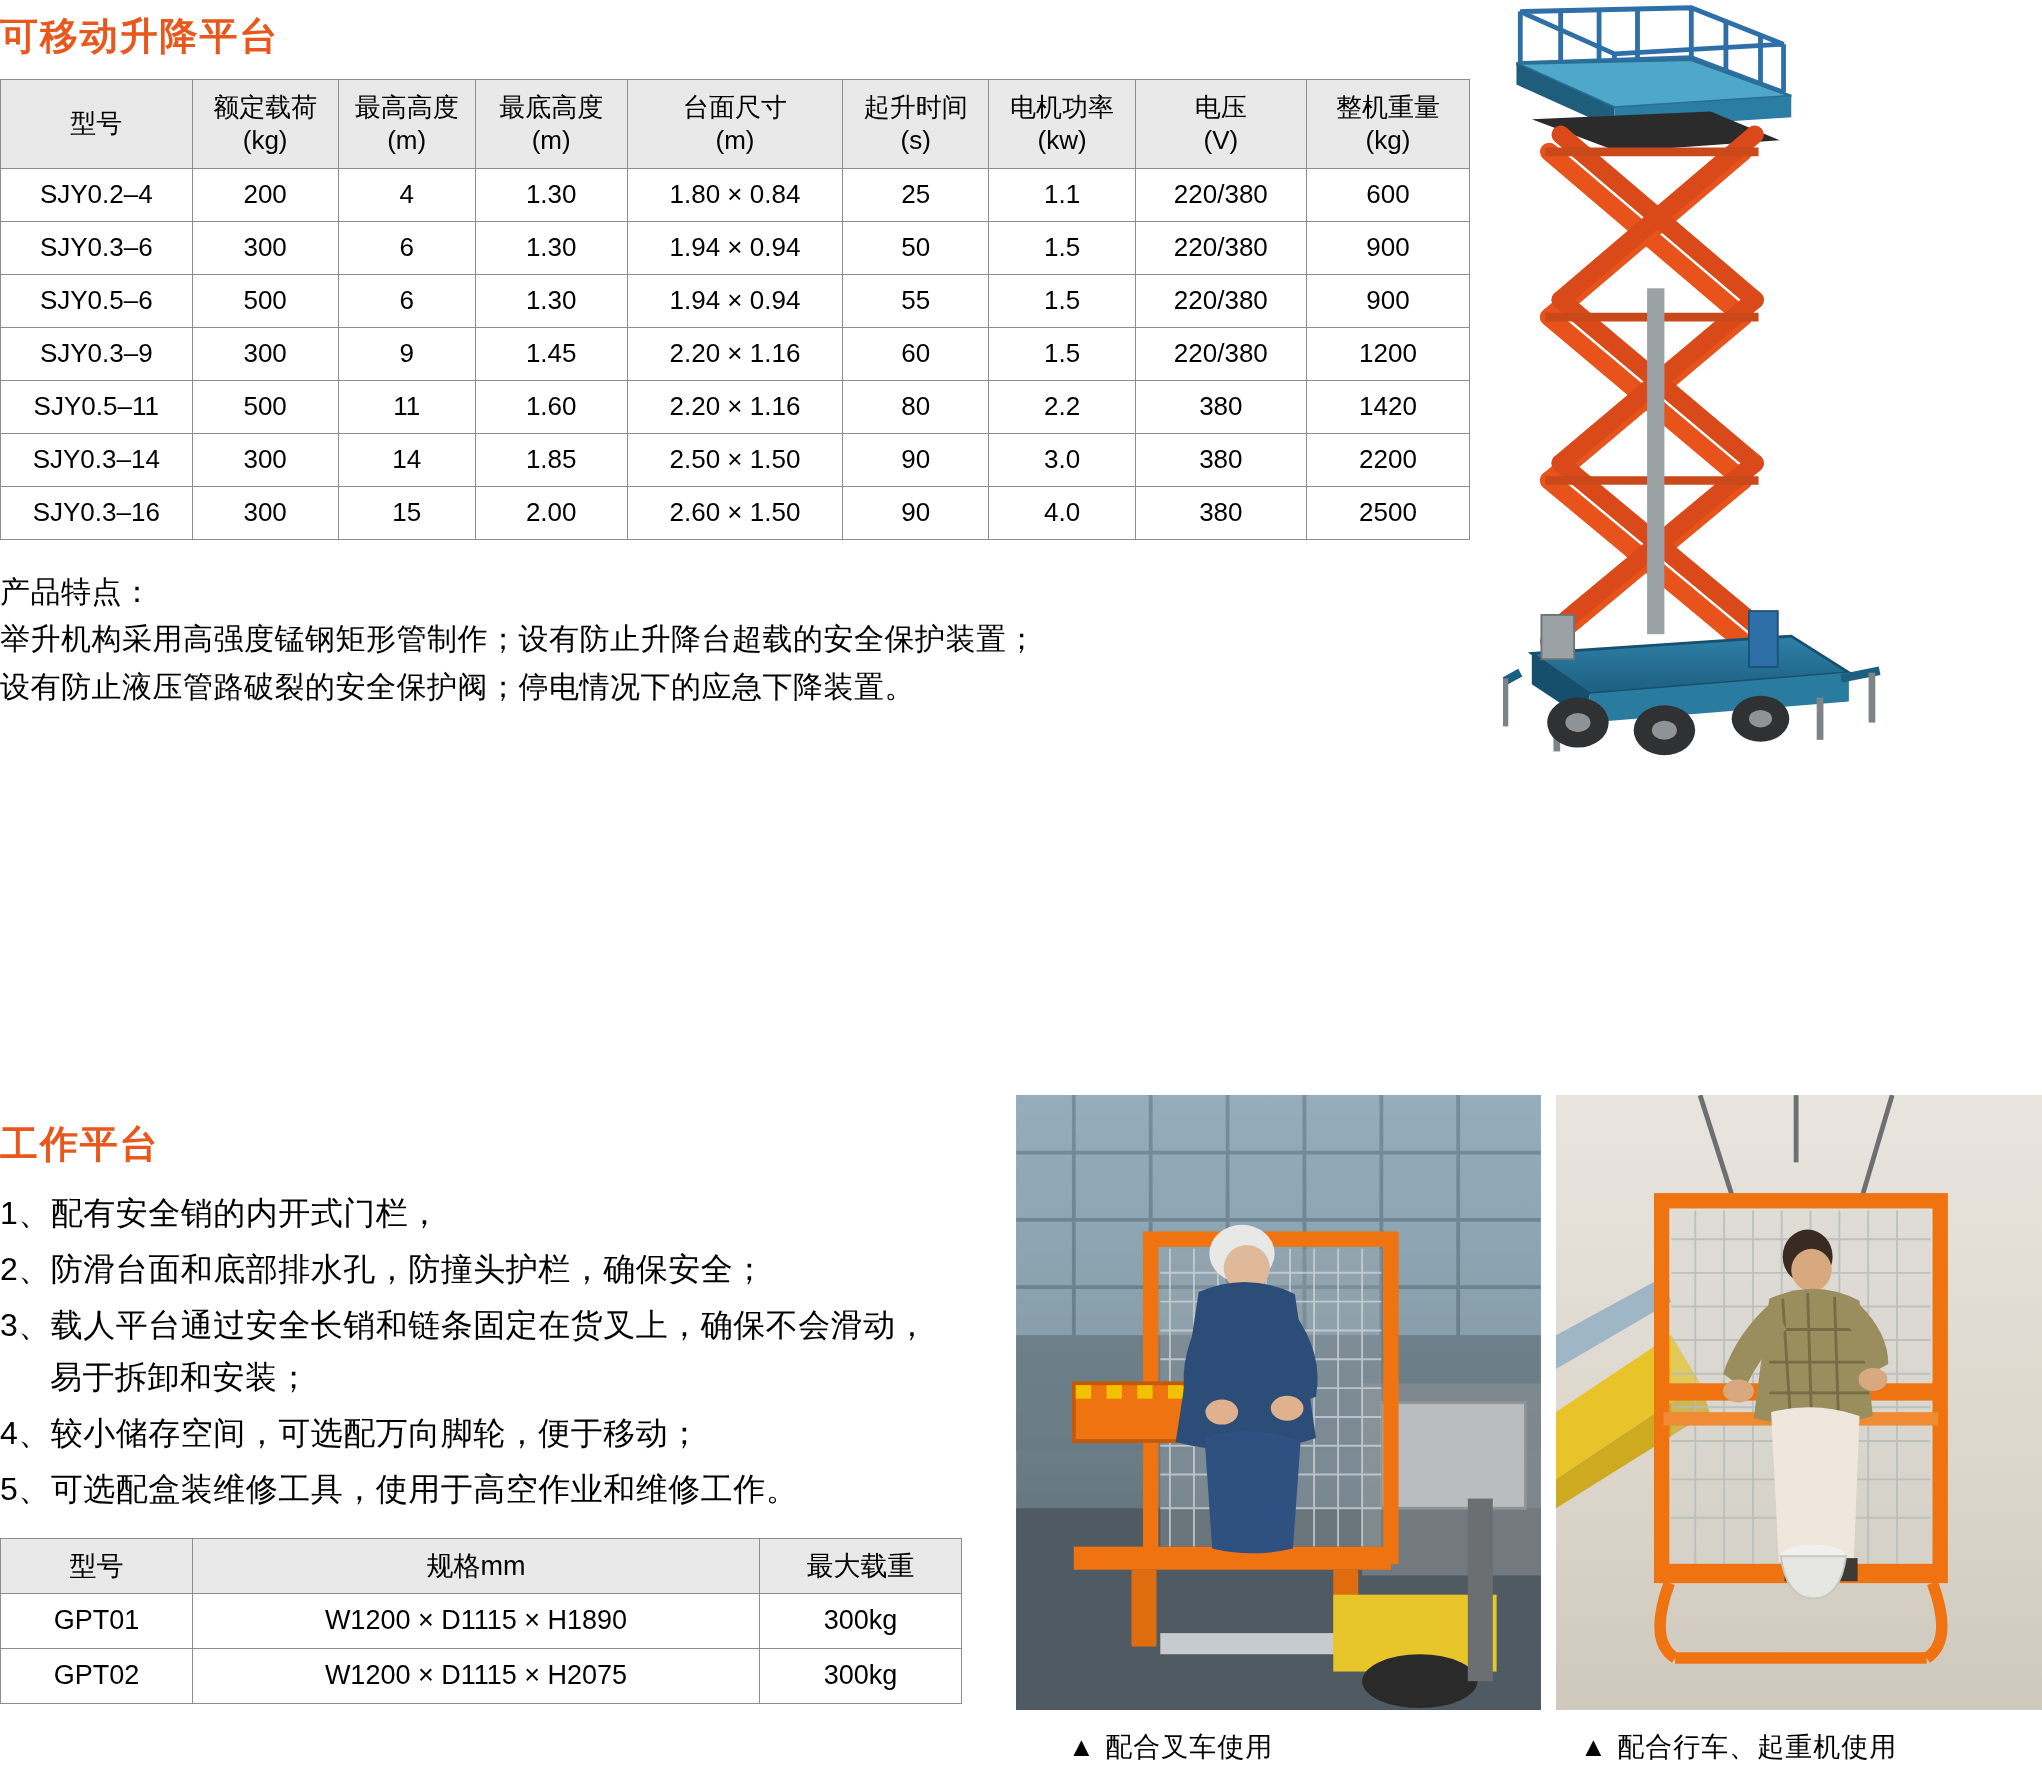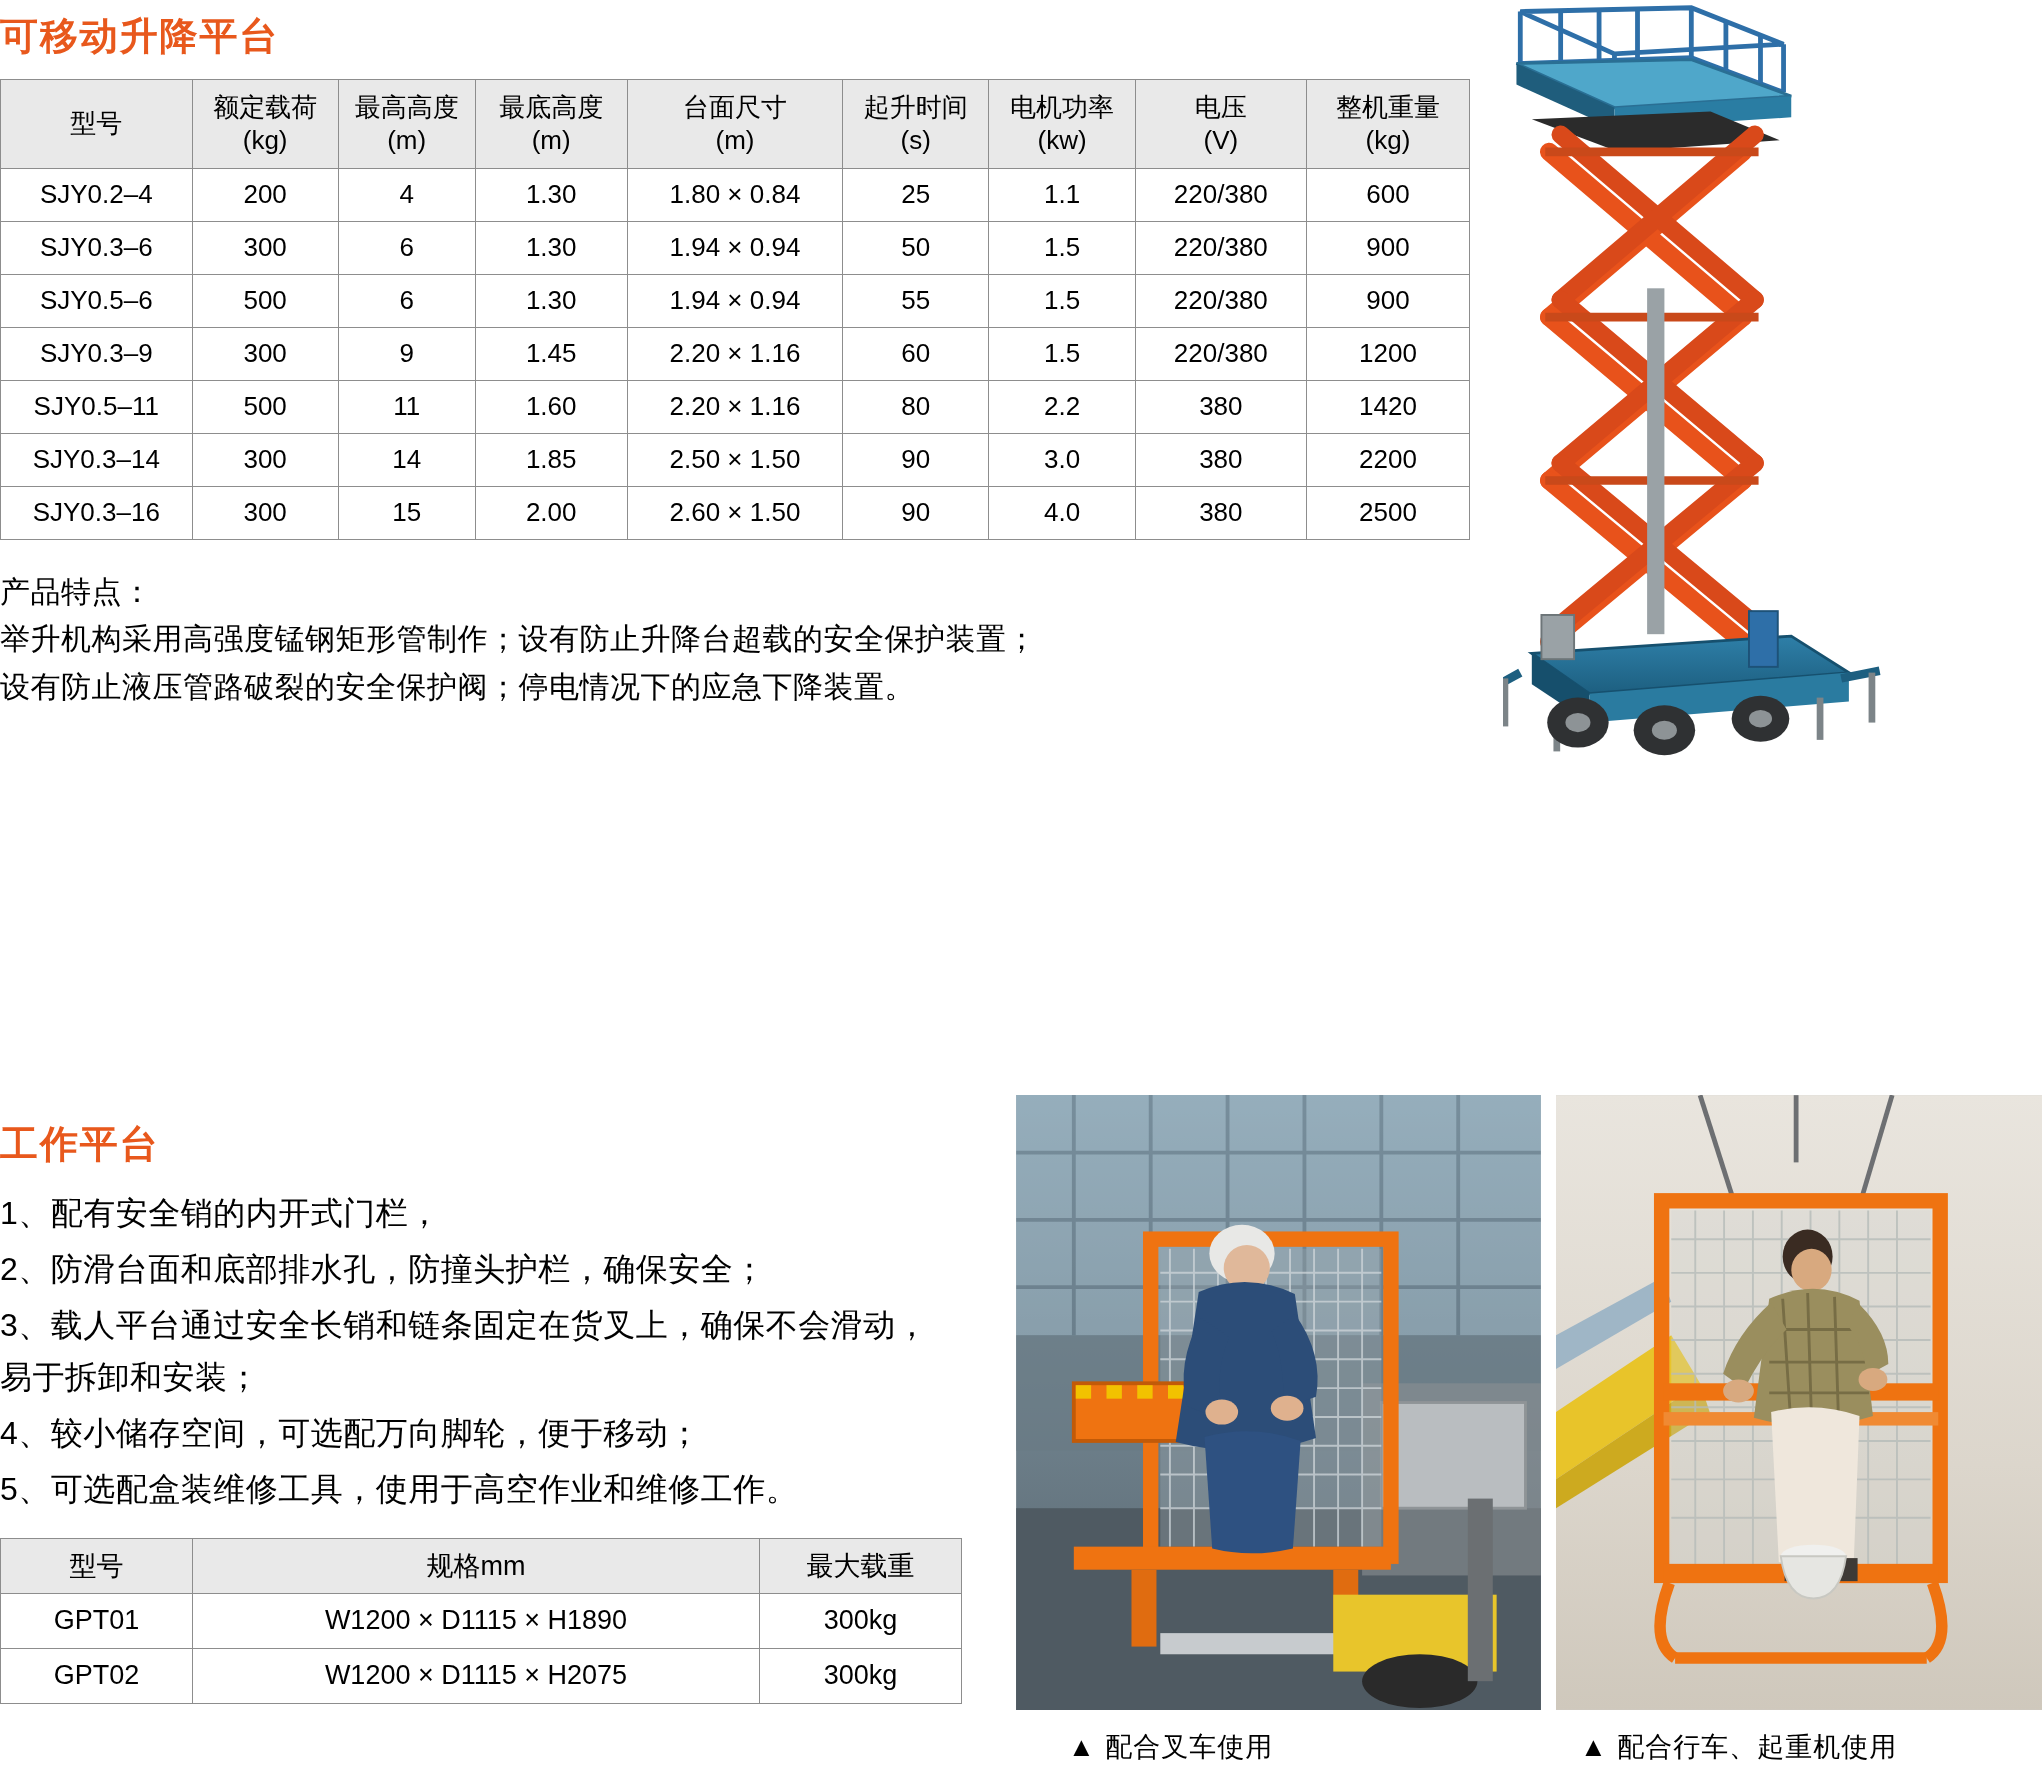--- a/index.html
+++ b/index.html
@@ -97,21 +97,21 @@
     top: 1124px;
     width: 990px;
   }
   .list {
     font-size: 32px;
     line-height: 1.63;
     letter-spacing: 0.5px;
     margin-top: 17.3px;
   }
   .list .li { margin-bottom: 3.8px; }
-  .list .li .ind { display:block; }
+  .list .li .ind { display:block; padding-left: 50px; }
 
   table.gpt {
     border-collapse: collapse;
     table-layout: fixed;
     width: 961px;
     font-size: 27px;
     margin-top: 23px;
   }
   table.gpt th, table.gpt td {
     border: 1px solid #8d8d8d;

